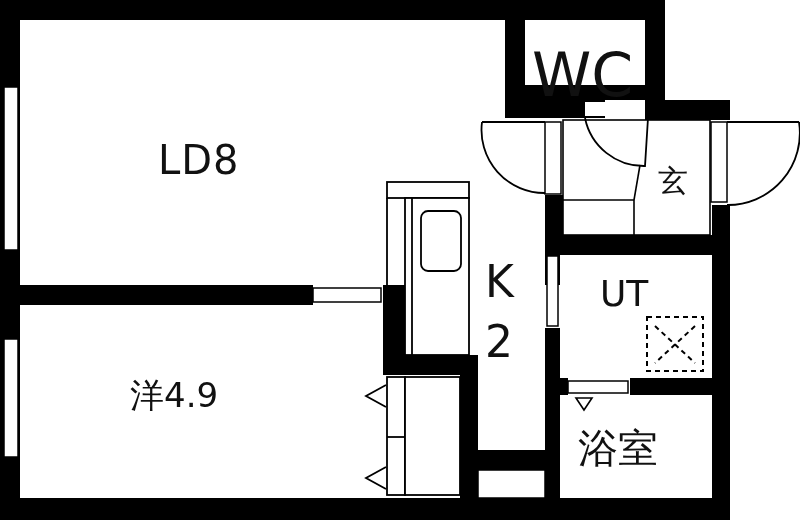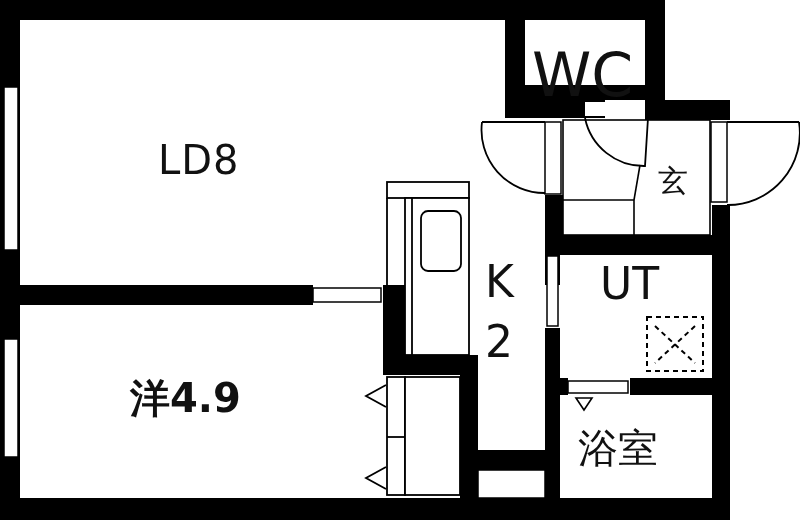--- a/index.html
+++ b/index.html
@@ -2,22 +2,22 @@
 <html><head>
   <meta charset="utf-8">
   <style>
     html, body { margin: 0; padding: 0; background: #ffffff; }
     body { width: 800px; height: 520px; position: relative; overflow: hidden; font-family: "DejaVu Sans", sans-serif; }
     #plan { position: absolute; left: 0; top: 0; width: 800px; height: 520px; }
     .label { position: absolute; color: #111; font-family: "DejaVu Sans", sans-serif; line-height: 1; white-space: nowrap; }
     .lbl-ld { left: 158px; top: 140px; font-size: 40px; letter-spacing: 1px; }
     .lbl-wc { left: 532px; top: 33px; font-size: 60px; letter-spacing: 0px; margin-top: 12px; }
     .lbl-genkan { left: 658px; top: 166px; font-size: 30px; }
-    .lbl-ut { left: 600px; top: 262px; font-size: 44px; }
-    .lbl-yo { left: 130px; top: 378px; font-size: 40px; font-weight: bold; }
+    .lbl-ut { left: 600px; top: 276px; font-size: 36px; }
+    .lbl-yo { left: 130px; top: 378px; font-size: 34px; }
     .lbl-bath { left: 578px; top: 428px; font-size: 40px; }
     .lbl-k { left: 485px; top: 260px; font-size: 44px; }
     .lbl-k2 { left: 485px; top: 320px; font-size: 44px; }
   </style>
 </head>
 <body>
 
 <svg id="plan" viewBox="0 0 800 520" xmlns="http://www.w3.org/2000/svg">
 
   <g fill="#000">

